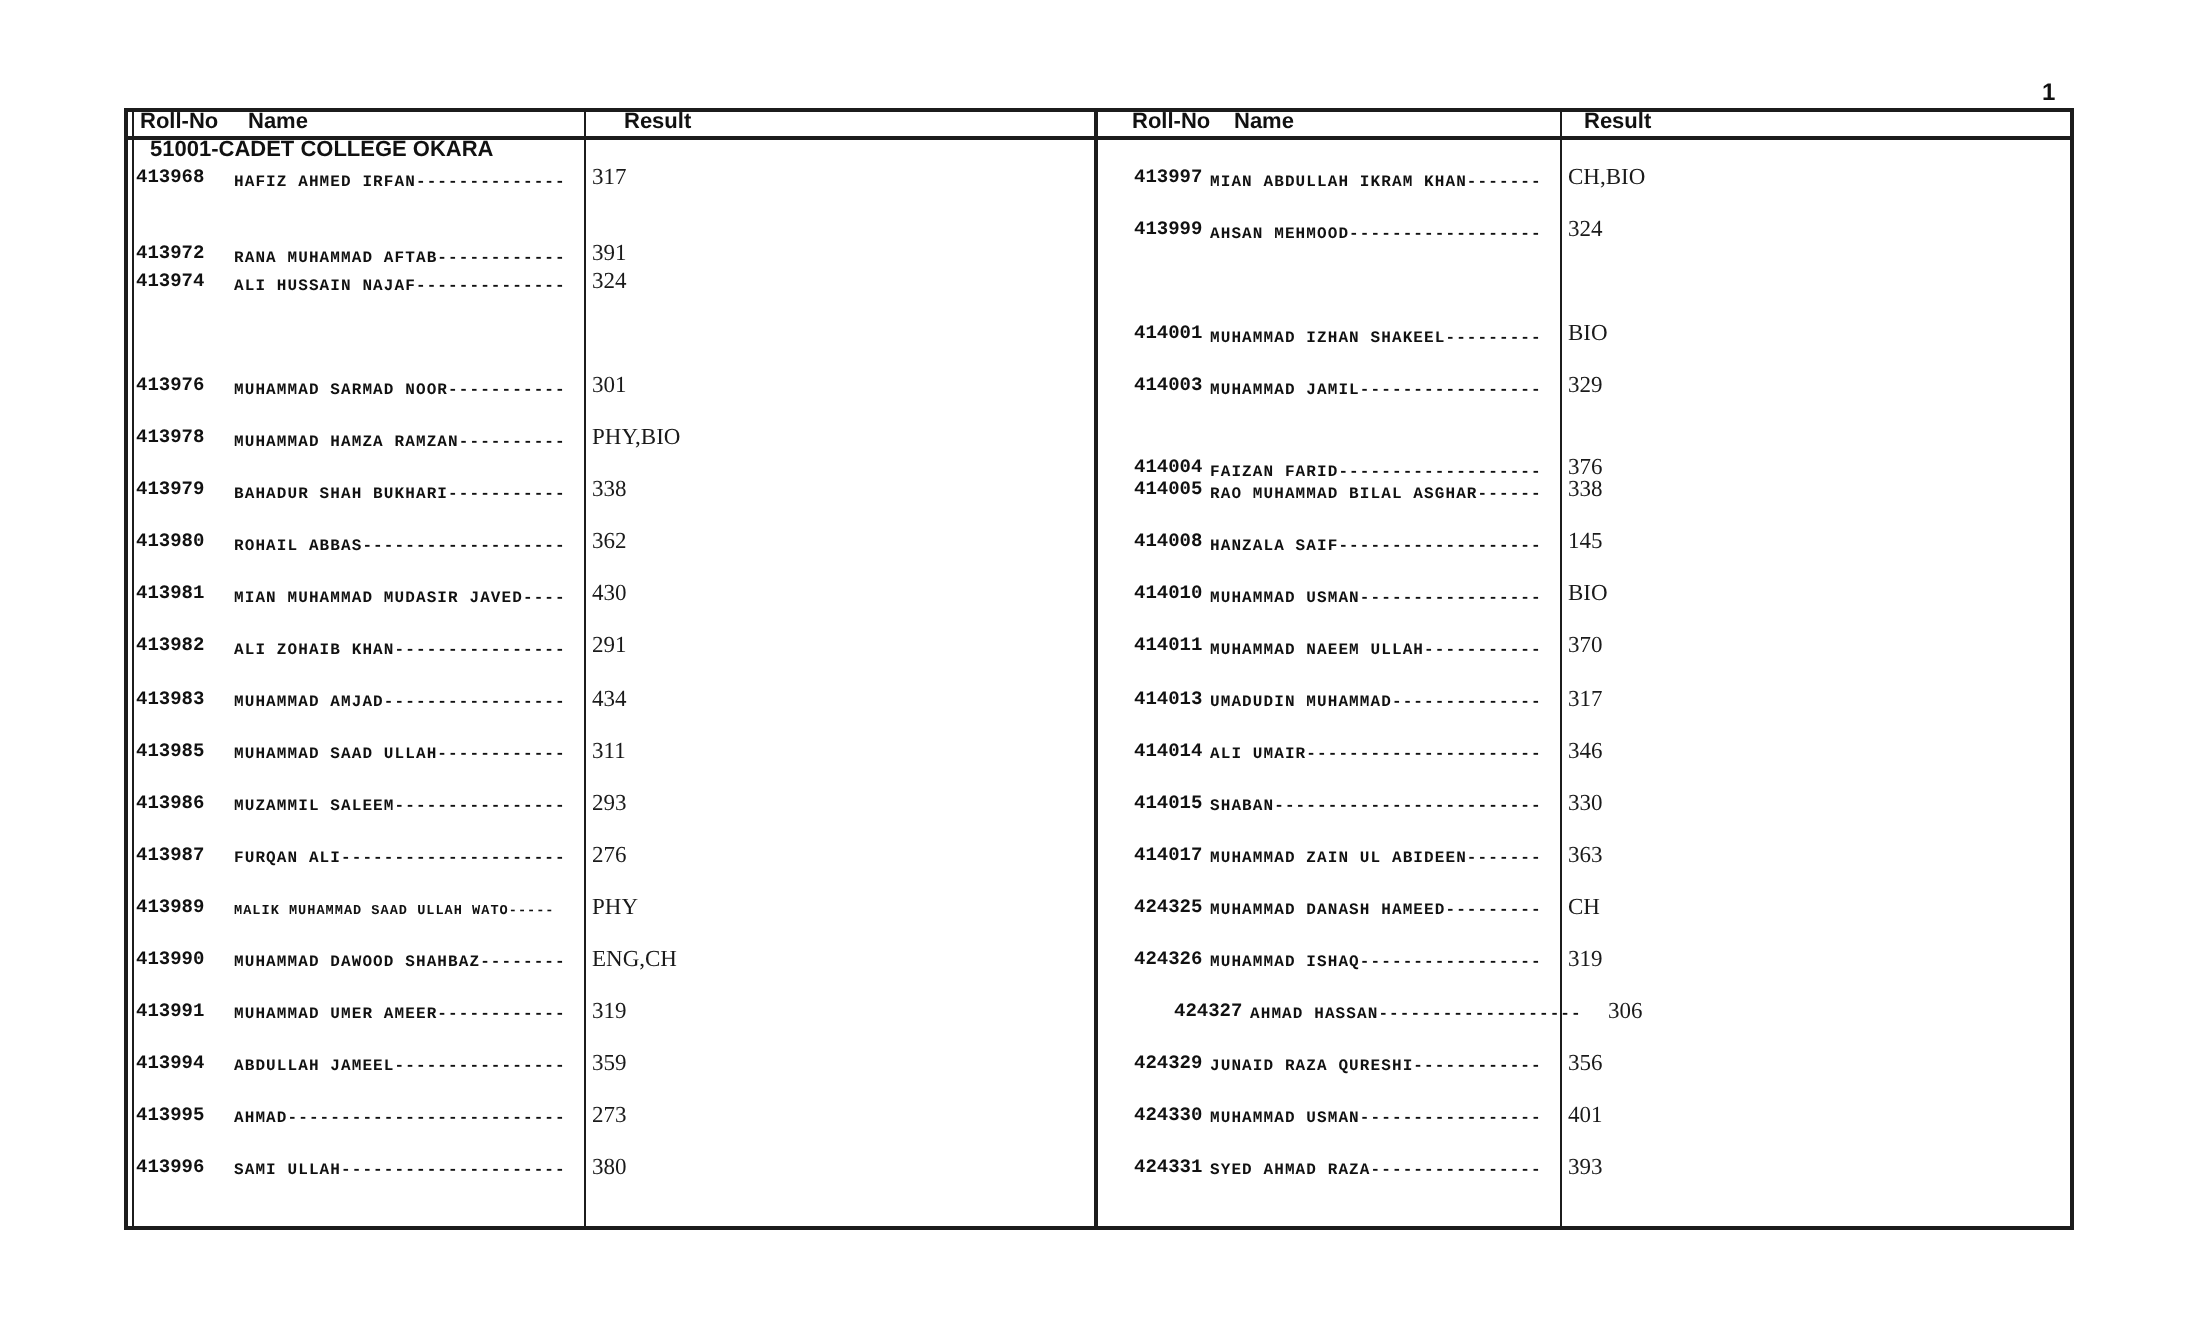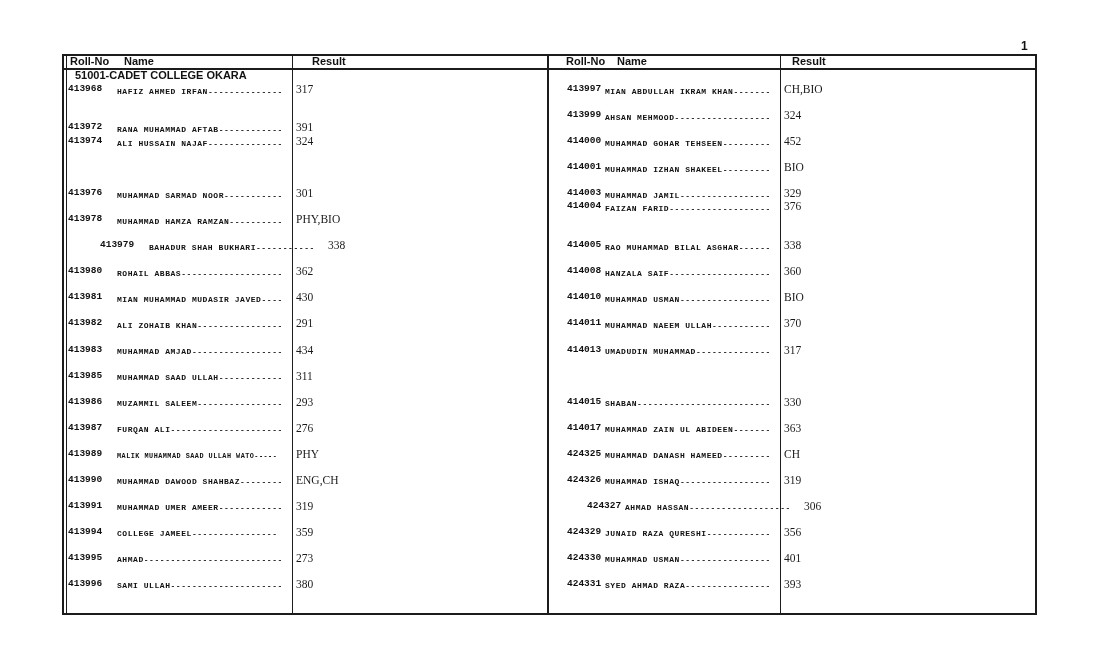--- a/index.html
+++ b/index.html
@@ -99,21 +99,21 @@
         <div class="row left" style="top: 134.2px;">
     <span class="roll">413976</span>
     <span class="name">MUHAMMAD SARMAD NOOR-----------</span>
     <span class="result">301</span>
   </div>
         <div class="row left" style="top: 160.25px;">
     <span class="roll">413978</span>
     <span class="name">MUHAMMAD HAMZA RAMZAN----------</span>
     <span class="result">PHY,BIO</span>
   </div>
-        <div class="row left" style="top: 186.3px; margin-left: 32px;">
+        <div class="row left" style="top: 186.3px;">
     <span class="roll">413979</span>
     <span class="name">BAHADUR SHAH BUKHARI-----------</span>
     <span class="result">338</span>
   </div>
         <div class="row left" style="top: 212.35px;">
     <span class="roll">413980</span>
     <span class="name">ROHAIL ABBAS-------------------</span>
     <span class="result">362</span>
   </div>
         <div class="row left" style="top: 238.4px;">
@@ -156,21 +156,21 @@
     <span class="name">MUHAMMAD DAWOOD SHAHBAZ--------</span>
     <span class="result">ENG,CH</span>
   </div>
         <div class="row left" style="top: 446.8px;">
     <span class="roll">413991</span>
     <span class="name">MUHAMMAD UMER AMEER------------</span>
     <span class="result">319</span>
   </div>
         <div class="row left" style="top: 472.85px;">
     <span class="roll">413994</span>
-    <span class="name">COLLEGE JAMEEL----------------</span>
+    <span class="name">ABDULLAH JAMEEL----------------</span>
     <span class="result">359</span>
   </div>
         <div class="row left" style="top: 498.9px;">
     <span class="roll">413995</span>
     <span class="name">AHMAD--------------------------</span>
     <span class="result">273</span>
   </div>
         <div class="row left" style="top: 524.95px;">
     <span class="roll">413996</span>
     <span class="name">SAMI ULLAH---------------------</span>
@@ -179,65 +179,65 @@
         <div class="row right" style="top: 30px;">
     <span class="roll">413997</span>
     <span class="name">MIAN ABDULLAH IKRAM KHAN-------</span>
     <span class="result">CH,BIO</span>
   </div>
         <div class="row right" style="top: 56.05px;">
     <span class="roll">413999</span>
     <span class="name">AHSAN MEHMOOD------------------</span>
     <span class="result">324</span>
   </div>
-        <div class="row right" style="top: 82.1px;">
-    <span class="roll">414000</span>
-    <span class="name">MUHAMMAD GOHAR TEHSEEN---------</span>
-    <span class="result">452</span>
-  </div>
         <div class="row right" style="top: 108.15px;">
     <span class="roll">414001</span>
     <span class="name">MUHAMMAD IZHAN SHAKEEL---------</span>
     <span class="result">BIO</span>
   </div>
         <div class="row right" style="top: 134.2px;">
     <span class="roll">414003</span>
     <span class="name">MUHAMMAD JAMIL-----------------</span>
     <span class="result">329</span>
   </div>
-        <div class="row right" style="top: 147px;">
+        <div class="row right" style="top: 175px;">
     <span class="roll">414004</span>
     <span class="name">FAIZAN FARID-------------------</span>
     <span class="result">376</span>
   </div>
         <div class="row right" style="top: 186.3px;">
     <span class="roll">414005</span>
     <span class="name">RAO MUHAMMAD BILAL ASGHAR------</span>
     <span class="result">338</span>
   </div>
         <div class="row right" style="top: 212.35px;">
     <span class="roll">414008</span>
     <span class="name">HANZALA SAIF-------------------</span>
-    <span class="result">360</span>
+    <span class="result">145</span>
   </div>
         <div class="row right" style="top: 238.4px;">
     <span class="roll">414010</span>
     <span class="name">MUHAMMAD USMAN-----------------</span>
     <span class="result">BIO</span>
   </div>
         <div class="row right" style="top: 264.45px;">
     <span class="roll">414011</span>
     <span class="name">MUHAMMAD NAEEM ULLAH-----------</span>
     <span class="result">370</span>
   </div>
         <div class="row right" style="top: 290.5px;">
     <span class="roll">414013</span>
     <span class="name">UMADUDIN MUHAMMAD--------------</span>
     <span class="result">317</span>
   </div>
+        <div class="row right" style="top: 316.55px;">
+    <span class="roll">414014</span>
+    <span class="name">ALI UMAIR----------------------</span>
+    <span class="result">346</span>
+  </div>
         <div class="row right" style="top: 342.6px;">
     <span class="roll">414015</span>
     <span class="name">SHABAN-------------------------</span>
     <span class="result">330</span>
   </div>
         <div class="row right" style="top: 368.65px;">
     <span class="roll">414017</span>
     <span class="name">MUHAMMAD ZAIN UL ABIDEEN-------</span>
     <span class="result">363</span>
   </div>

